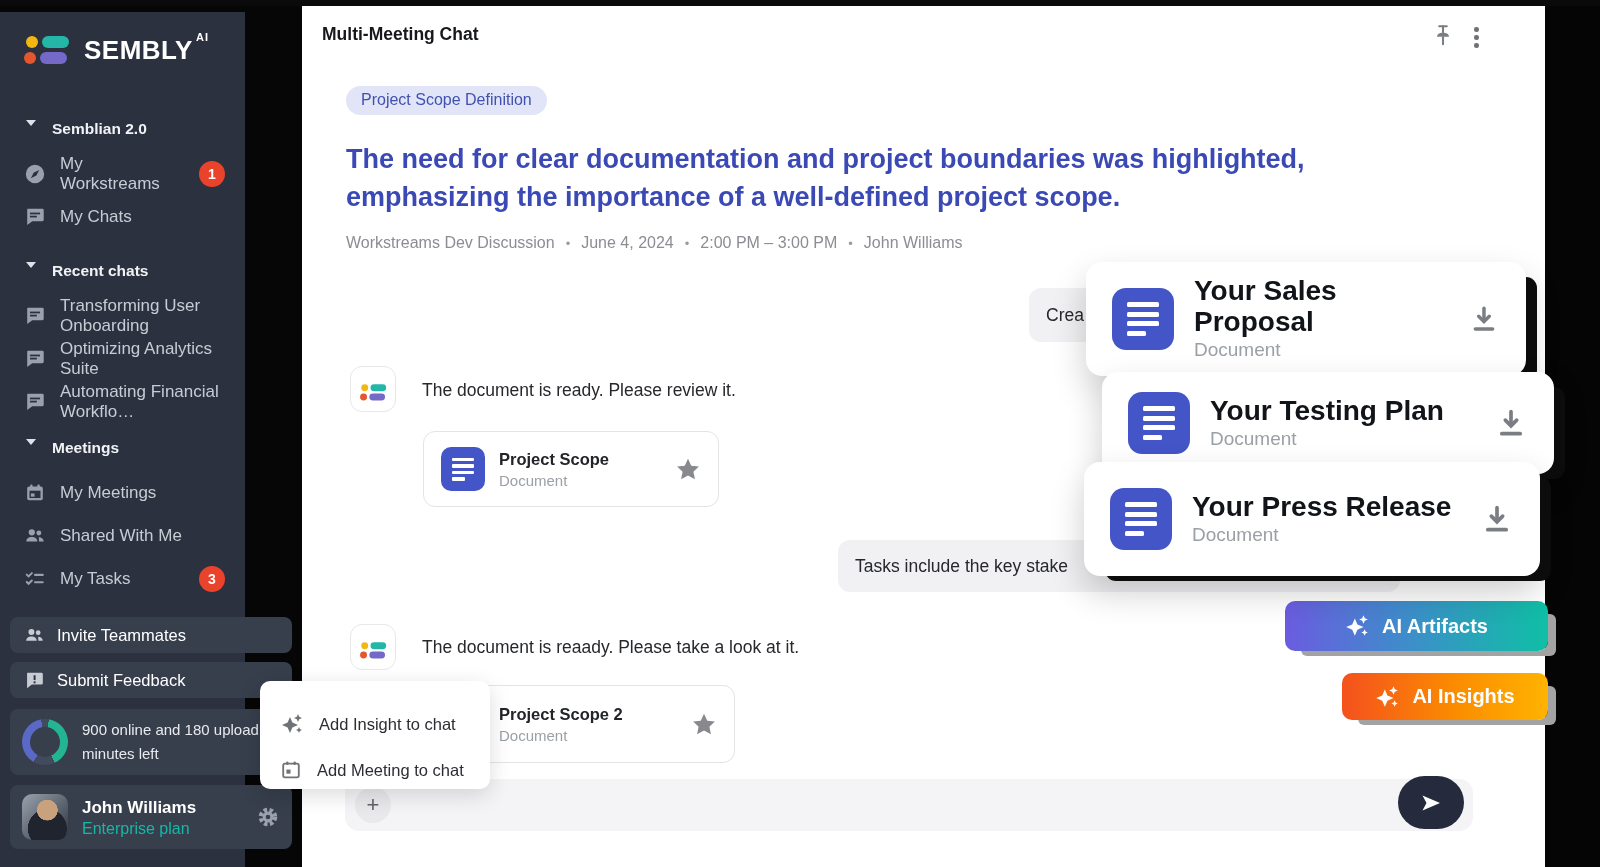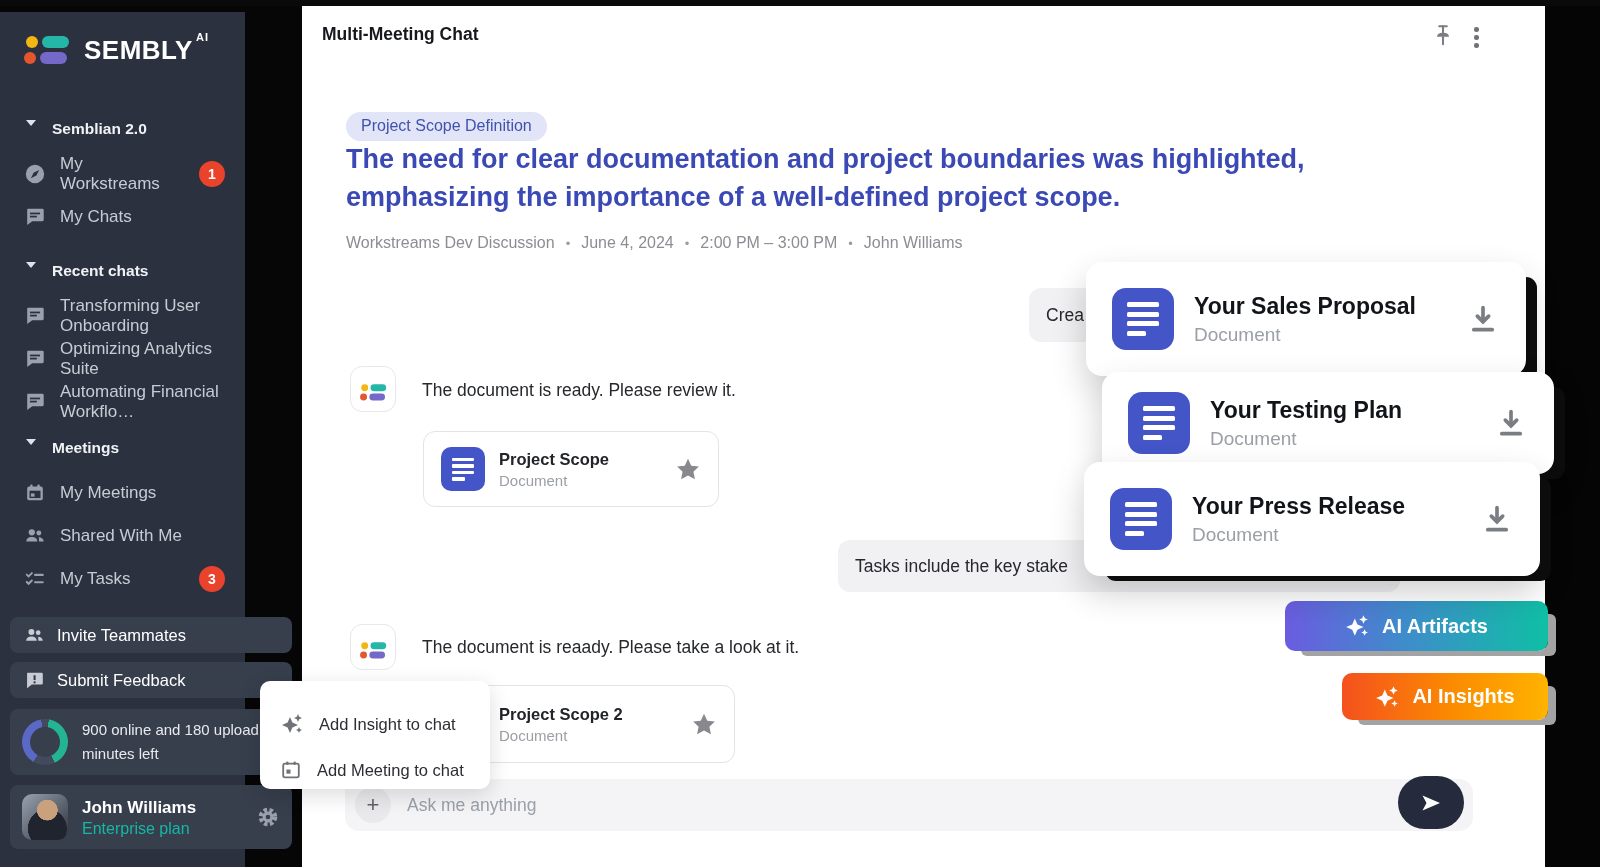--- a/index.html
+++ b/index.html
@@ -47,21 +47,21 @@
   .profile-plan { color:#14b8a6; font-size:16px; line-height:19px; }
   .gear { margin-left:auto; }
 
   
   .main { position:absolute; left:302px; top:0; width:1243px; height:867px; background:#fff; z-index:8; }
   .page-title { position:absolute; left:20px; top:24px; font-size:17.5px; font-weight:700; color:#16181c; }
   .pin-btn { position:absolute; left:1128px; top:22px; cursor:pointer; }
   .dots-btn { position:absolute; left:1170px; top:25px; display:flex; flex-direction:column; gap:3.5px; cursor:pointer; padding:2px; }
   .dots-btn i { width:4.5px; height:4.5px; border-radius:50%; background:#6f7277; }
 
-  .tag { position:absolute; left:44px; top:112px; background:#e1e5f7; color:#4152ae; font-size:16px; padding:5px 15px 6px; border-radius:16px; }
+  .tag { position:absolute; left:44px; top:86px; background:#e1e5f7; color:#4152ae; font-size:16px; padding:5px 15px 6px; border-radius:16px; }
   .headline { position:absolute; left:44px; top:140px; width:1125px; color:#3b49b5; font-size:27px; font-weight:700; line-height:38px; }
   .meta { position:absolute; left:44px; top:234px; color:#8b8d93; font-size:16px; display:flex; gap:11px; align-items:center; }
   .meta .sep::before { content:"•"; color:#9b9da3; font-size:13px; }
 
   .bubble { position:absolute; background:#f1f1f3; border-radius:12px; color:#26282c; font-size:17.5px; display:flex; align-items:center; padding:0 17px; }
   .bubble.crea { left:727px; top:288px; width:160px; height:54px; z-index:9; }
   .bubble.user1 { left:536px; top:540px; width:562px; height:52px; }
 
   .bot-avatar { position:absolute; width:46px; height:46px; background:#fff; border:1px solid #e8e8ea; border-radius:12px; }
   .bot-avatar .logo-mark { transform:scale(.58); transform-origin:center; position:absolute; left:-1px; top:7px; }
@@ -95,21 +95,21 @@
   
   .ov-card { position:absolute; background:#fff; border-radius:16px; display:flex; align-items:center; gap:20px; padding:0 26px; z-index:40;
              box-shadow:16px 10px 0 -5px #0c0c0c, 0 16px 34px rgba(0,0,0,.20); cursor:pointer; }
   .ov1 { left:1086px; top:262px; width:440px; height:114px; }
   .ov2 { left:1102px; top:372px; width:452px; height:102px; }
   .ov3 { left:1084px; top:462px; width:456px; height:114px; }
   .doc-icon.big { width:62px; height:62px; border-radius:14px; gap:4.5px; }
   .doc-icon.big i { display:block; height:5px; background:#fff; border-radius:1.5px; }
   .doc-icon.big i:nth-child(1){width:32px;} .doc-icon.big i:nth-child(2){width:32px;}
   .doc-icon.big i:nth-child(3){width:32px;} .doc-icon.big i:nth-child(4){width:19px; margin-right:13px;}
-  .ov-title { font-size:23px; font-weight:700; color:#111418; line-height:31px; }
+  .ov-title { font-size:28px; font-weight:700; color:#111418; line-height:31px; }
   .ov-sub { font-size:19px; color:#9ba0a6; line-height:26px; }
   .download { margin-left:auto; cursor:pointer; }
 
   .grad-btn { position:absolute; border-radius:10px; display:flex; align-items:center; justify-content:center; gap:13px; color:#fff; font-size:20px; font-weight:600; z-index:38; cursor:pointer; box-shadow:12px 9px 0 -4px #a3a3a3; }
   .artifacts { left:1285px; top:601px; width:263px; height:50px; background:linear-gradient(90deg,#6b5ce0 0%,#3f8ccb 45%,#0fbfa5 100%); }
   .insights { left:1342px; top:673px; width:206px; height:47px; background:linear-gradient(90deg,#f4511e 0%,#fb8c00 55%,#ffb300 100%); }
 </style>
 </head>
 <body>
 
@@ -326,21 +326,20 @@
         <div class="doc-s-title">Project Scope 2</div>
         <div class="doc-s-sub">Document</div>
       </div>
       <svg class="star" width="26" height="26" viewBox="0 0 24 24">
           <polygon points="12,2.5 15,9 22,9.8 17,14.5 18.4,21.5 12,18 5.6,21.5 7,14.5 2,9.8 9,9" fill="#87898e"></polygon>
         </svg>
     </div>
 
     <div class="input-bar">
       <div class="plus-btn">+</div>
-      <input class="ask-input" type="text" placeholder="Ask me anything" style="">
     </div>
     <div class="send-btn">
       <svg width="24" height="24" viewBox="0 0 24 24">
           <path d="M3.5 4.5L21 12L3.5 19.5L7.5 12Z" fill="#fff"></path>
         </svg>
     </div>
   </div>
 
   <div class="context-menu">
     <div class="menu-item">

